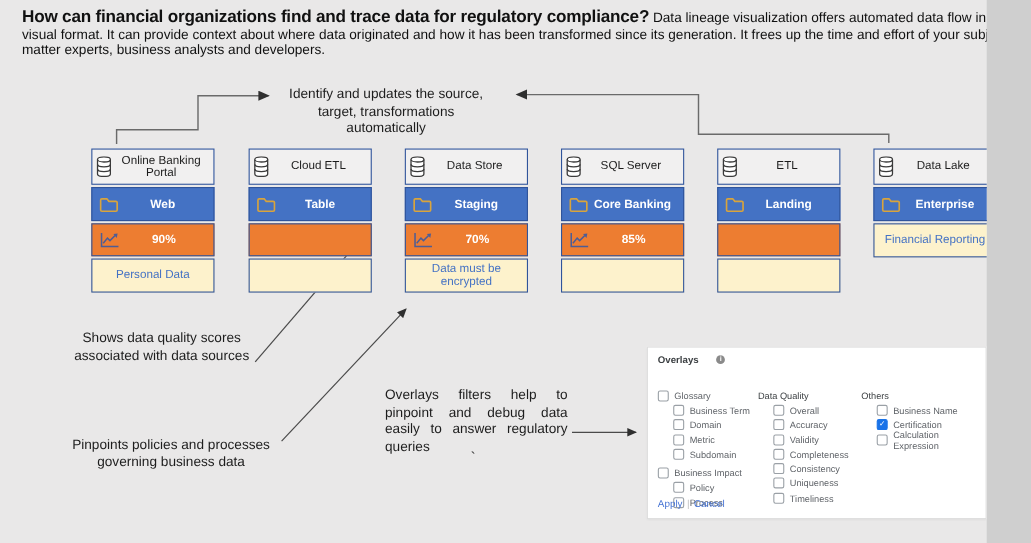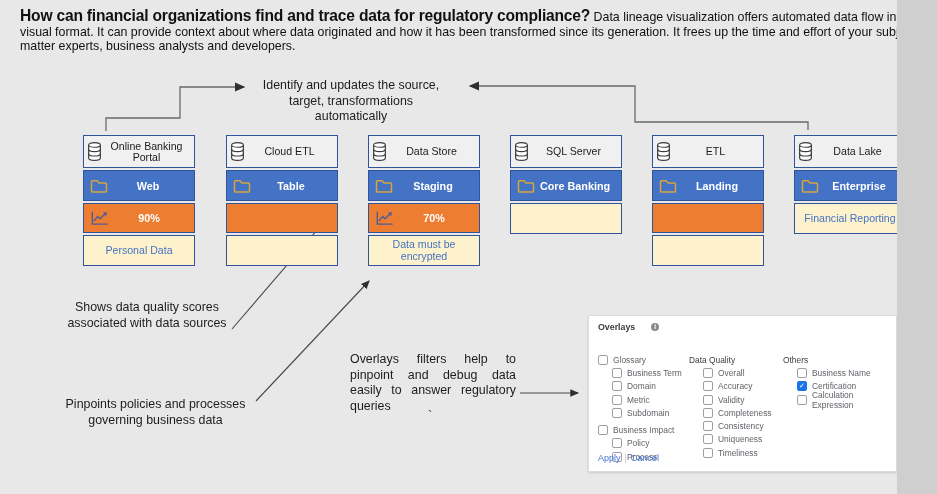--- a/index.html
+++ b/index.html
@@ -213,20 +213,32 @@
       <span class="htxt">SQL Server</span>
     </div>
     <div class="row layer">
       <span class="icon">
         <svg width="18" height="14" viewBox="0 0 24 18">
             <path d="M2,3.5 a1.5,1.5 0 0 1 1.5,-1.5 h6 l2.5,3 h8.5 a1.5,1.5 0 0 1 1.5,1.5 v9 a1.5,1.5 0 0 1 -1.5,1.5 h-17 a1.5,1.5 0 0 1 -1.5,-1.5 z" fill="none" stroke="#d9a43c" stroke-width="2"></path>
           </svg>
       </span>
       <span class="lbl">Core Banking</span>
     </div>
+    <div class="row score">
+      <span class="icon">
+        <svg width="20" height="16" viewBox="0 0 26 20">
+            <g stroke="#4c5d96" stroke-width="1.8" fill="none">
+          <path d="M3,2 V18 H23"></path>
+              <path d="M5,14 L10,8 L13,11 L19,5"></path>
+            </g>
+          <path d="M17,3 L22,2.5 L21,8 Z" fill="#4c5d96"></path>
+          </svg>
+      </span>
+      <span class="lbl">85%</span>
+    </div>
     <div class="row note">
       <span></span>
     </div>
   </div>
 
   <div class="node" style="left:616px">
     <div class="row head">
       <span class="icon">
         <svg width="15" height="19" viewBox="0 0 20 26">
             <g fill="#fff" stroke="#3a3a3a" stroke-width="1.6">

